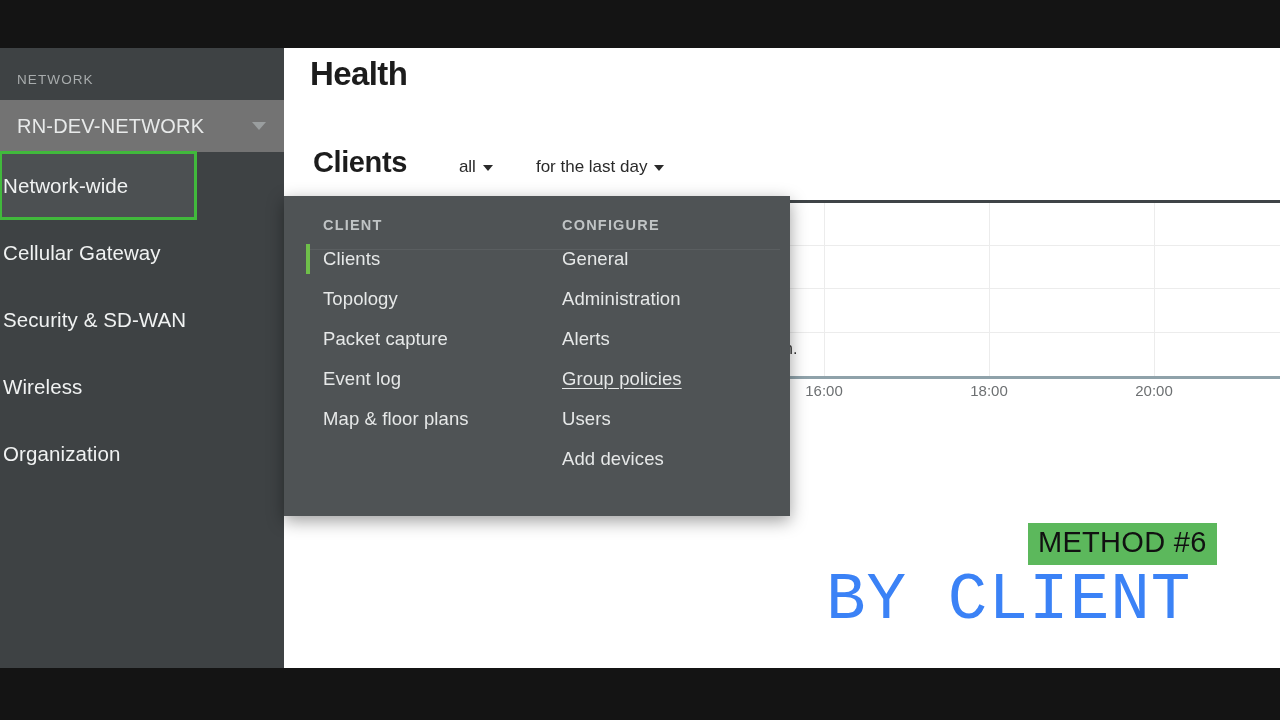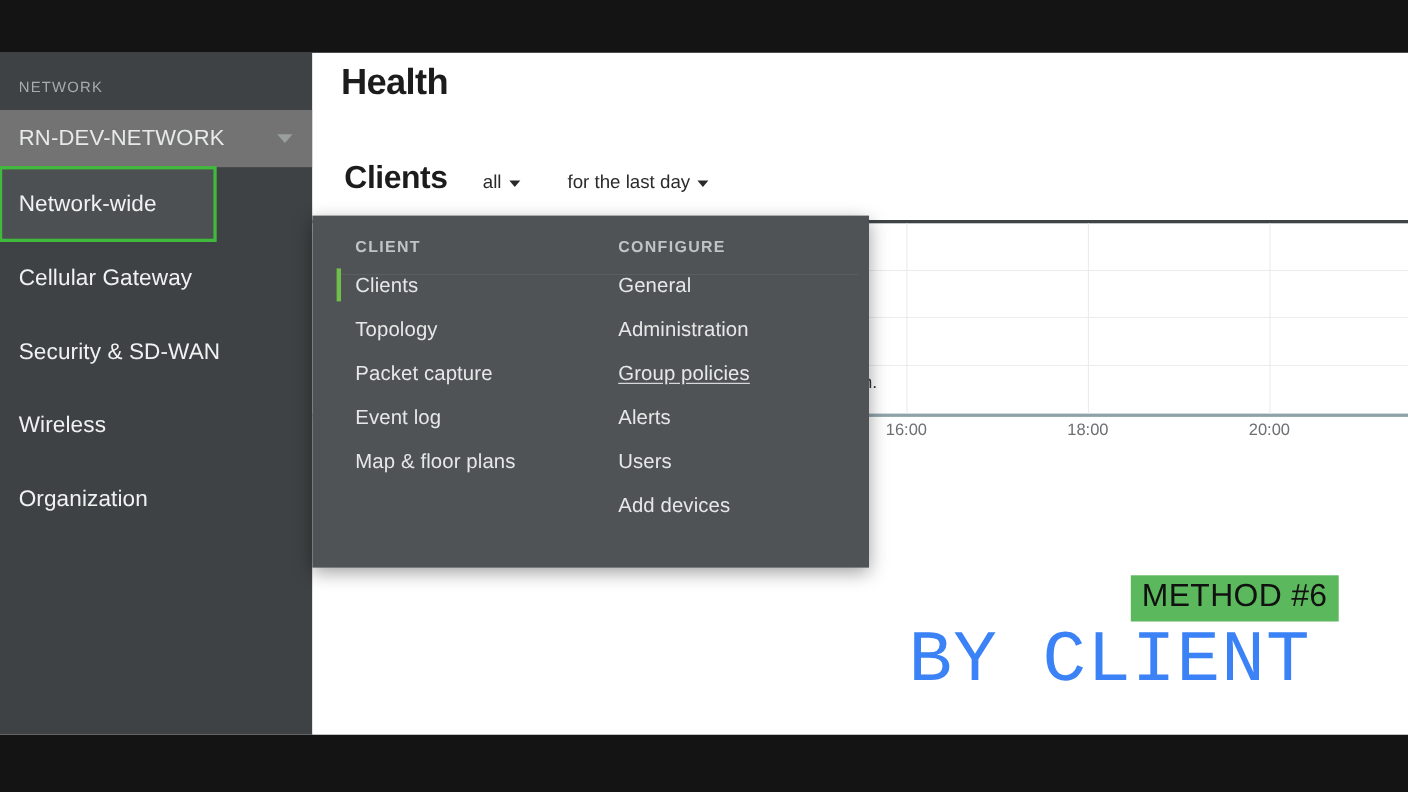--- a/index.html
+++ b/index.html
@@ -37,21 +37,21 @@
     font-size: 20px; color: #e8eaea; letter-spacing: 0.2px; font-weight: 400;
   }
   .caret-down {
     width: 0; height: 0;
     border-left: 7px solid transparent; border-right: 7px solid transparent;
     border-top: 8px solid #9a9e9f;
   }
   .nav { position: absolute; left: 0; top: 104px; width: 284px; }
   .nav-item {
     position: relative; height: 67px; display: flex; align-items: center;
-    padding-left: 17px; font-size: 20.5px; color: #f0f2f2; cursor: pointer;
+    padding-left: 3px; font-size: 20.5px; color: #f0f2f2; cursor: pointer;
     letter-spacing: 0.1px;
   }
   .nav-item.selected {
     background: #4c5052;
     width: 196px;
     outline: 3px solid #41b93c;
     outline-offset: -2px;
   }
 
   
@@ -64,21 +64,21 @@
     position: absolute; left: 29px; top: 98px;
     display: flex; align-items: baseline; gap: 0;
   }
   .section-title {
     font-size: 29px; font-weight: 700; color: #1c1c1c; letter-spacing: -0.4px;
   }
   .filter {
     display: inline-flex; align-items: center; gap: 7px;
     font-size: 17px; color: #2a2a2a; cursor: pointer; white-space: nowrap;
   }
-  .filter.f1 { margin-left: 32px; }
+  .filter.f1 { margin-left: 52px; }
   .filter.f2 { margin-left: 43px; }
   .caret-sm {
     width: 0; height: 0;
     border-left: 5.5px solid transparent; border-right: 5.5px solid transparent;
     border-top: 6.5px solid #2a2a2a;
     position: relative; top: 1px;
   }
 
   
   .chart-wrap {
@@ -241,27 +241,27 @@
           </div>
 
           <div class="menu-col configure">
             <div class="col-head">CONFIGURE</div>
             <div class="menu-item">
               <span>General</span>
             </div>
             <div class="menu-item">
               <span>Administration</span>
             </div>
+            <div class="menu-item">
+              <span>Alerts</span>
+            </div>
             <div class="menu-item underlined">
               <span>Group policies</span>
             </div>
             <div class="menu-item">
-              <span>Alerts</span>
-            </div>
-            <div class="menu-item">
               <span>Users</span>
             </div>
             <div class="menu-item">
               <span>Add devices</span>
             </div>
           </div>
 
         </div>
       </div>
 

